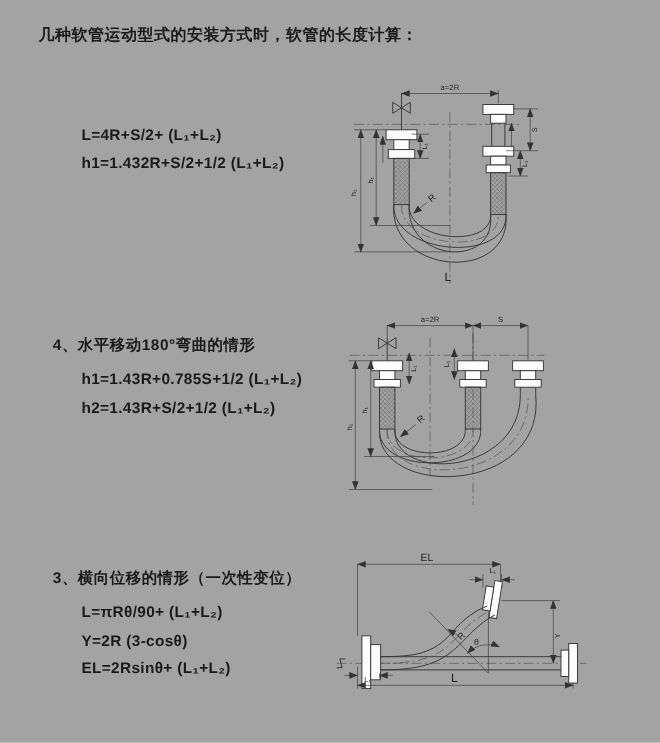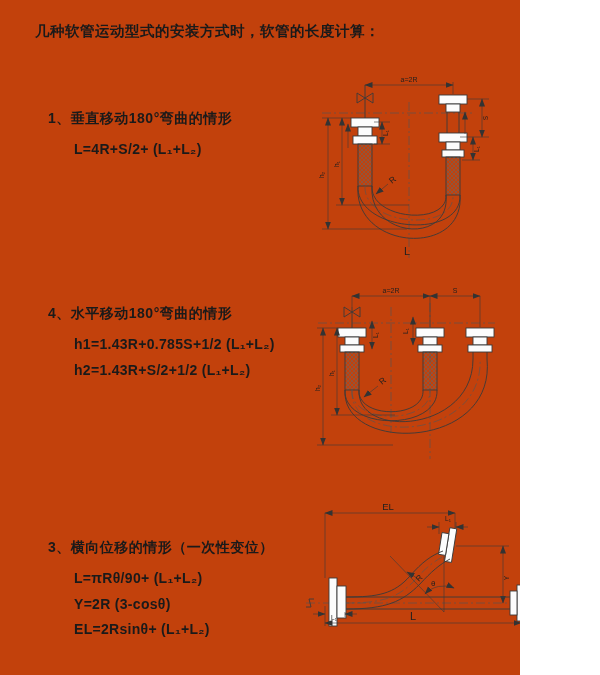--- a/index.html
+++ b/index.html
@@ -1,42 +1,42 @@
 <!DOCTYPE html>
 <html><head>
 <meta charset="utf-8">
 <style>
   html,body{margin:0;padding:0;}
   body{width:600px;height:675px;background:#ffffff;font-family:"Liberation Sans",sans-serif;}
-  .page{position:relative;width:520px;height:675px;background:#c2410c;overflow:hidden;}
+  .page{position:relative;width:600px;height:675px;background:#a3a3a3;overflow:hidden;}
   .title{position:absolute;left:35px;top:22px;font-size:14.5px;font-weight:bold;color:#1a1a1a;letter-spacing:0.5px;}
   .sec{position:absolute;left:48px;color:#1a1a1a;}
-  .sec1{top:110px;} .sec2{top:305px;} .sec3{top:517px;margin-top:22px;}
+  .sec1{top:110px;} .sec2{top:305px;} .sec3{top:517px;}
   .heading{font-size:14px;font-weight:bold;margin:0 0 9px 0;letter-spacing:0.5px;}
   .formula{font-size:14px;line-height:25.5px;margin-left:26px;letter-spacing:0.3px;font-weight:bold;}
   svg{position:absolute;}
   .d1{left:312px;top:72px;} .d2{left:310px;top:283px;} .d3{left:298px;top:500px;}
   .ln{stroke:#3a3a3a;stroke-width:0.9;fill:none;}
   .fl{stroke:#3a3a3a;stroke-width:0.9;fill:#fcfcfc;}
   .cl{stroke:#555;stroke-width:0.65;fill:none;stroke-dasharray:9 3 2 3;}
   .dim{stroke:#3a3a3a;stroke-width:0.6;fill:none;}
   .hose{stroke:#3a3a3a;stroke-width:0.9;}
   svg text{fill:#1f1f1f;font-family:"Liberation Sans",sans-serif;}
   .dt{font-size:7px;} .ds{font-size:6.5px;} .dl{font-size:11px;} .de{font-size:9.5px;}
 </style>
 </head>
 <body>
 
 <div class="page">
 
   <div class="title">几种软管运动型式的安装方式时，软管的长度计算：</div>
 
   <div class="sec sec1">
-    <div class="heading">1、垂直移动180°弯曲的情形</div>
     <div class="formula">L=4R+S/2+ (L₁+L₂)</div>
+    <div class="formula">h1=1.432R+S/2+1/2 (L₁+L₂)</div>
   </div>
 
   <div class="sec sec2">
     <div class="heading">4、水平移动180°弯曲的情形</div>
     <div class="formula">h1=1.43R+0.785S+1/2 (L₁+L₂)</div>
     <div class="formula">h2=1.43R+S/2+1/2 (L₁+L₂)</div>
   </div>
 
   <div class="sec sec3">
     <div class="heading">3、横向位移的情形（一次性变位）</div>

